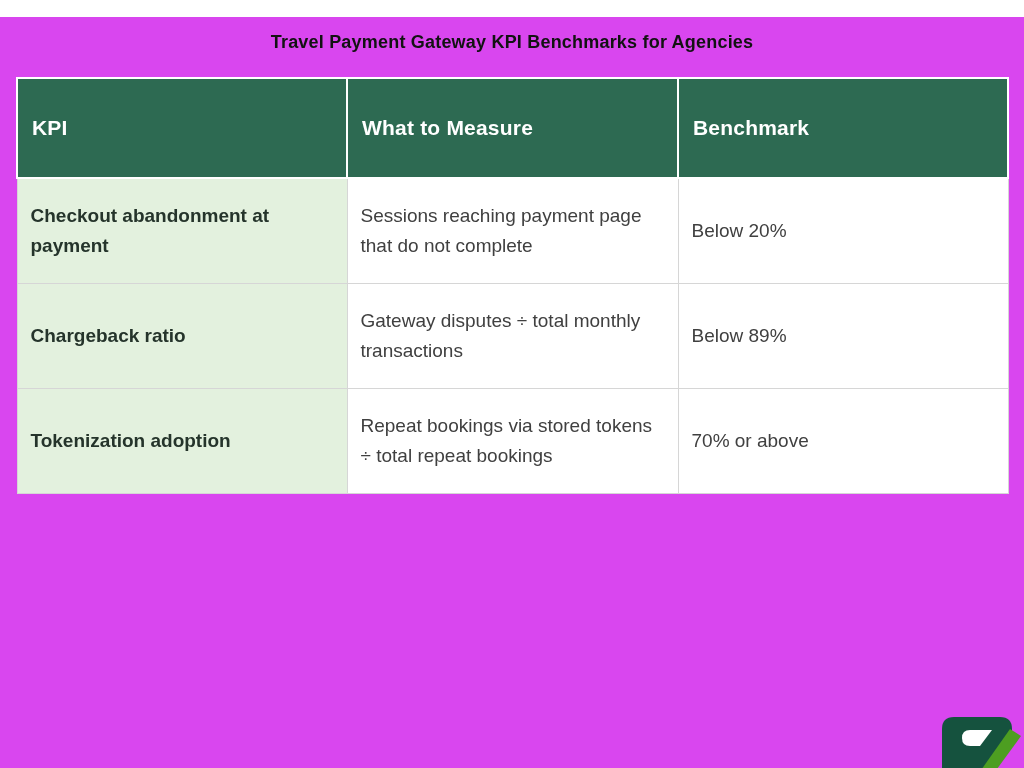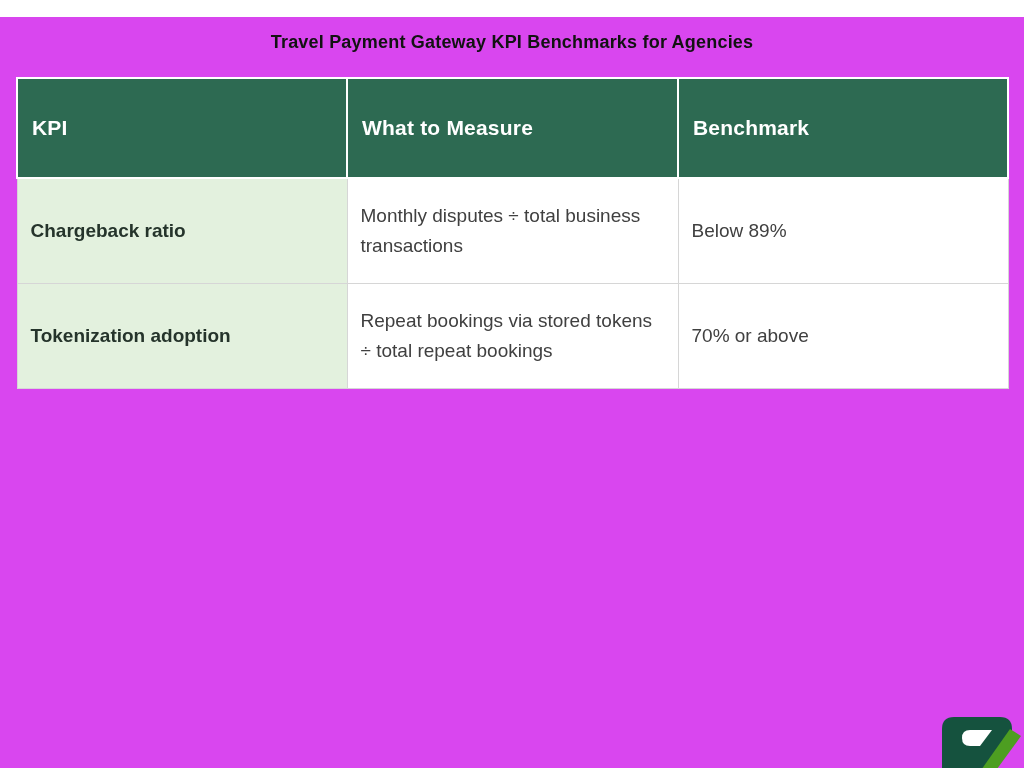--- a/index.html
+++ b/index.html
@@ -66,22 +66,27 @@
     </colgroup>
     <thead>
       <tr>
         <th>KPI</th>
         <th>What to Measure</th>
         <th>Benchmark</th>
       </tr>
     </thead>
     <tbody>
       <tr>
+        <td class="kpi">Checkout abandonment at payment</td>
+        <td>Sessions reaching payment page that do not complete</td>
+        <td>Below 20%</td>
+      </tr>
+      <tr>
         <td class="kpi">Chargeback ratio</td>
-        <td>Monthly disputes ÷ total business transactions</td>
+        <td>Gateway disputes ÷ total monthly transactions</td>
         <td>Below 89%</td>
       </tr>
       <tr>
         <td class="kpi">Tokenization adoption</td>
         <td>Repeat bookings via stored tokens ÷ total repeat bookings</td>
         <td>70% or above</td>
       </tr>
     </tbody>
   </table>
 

